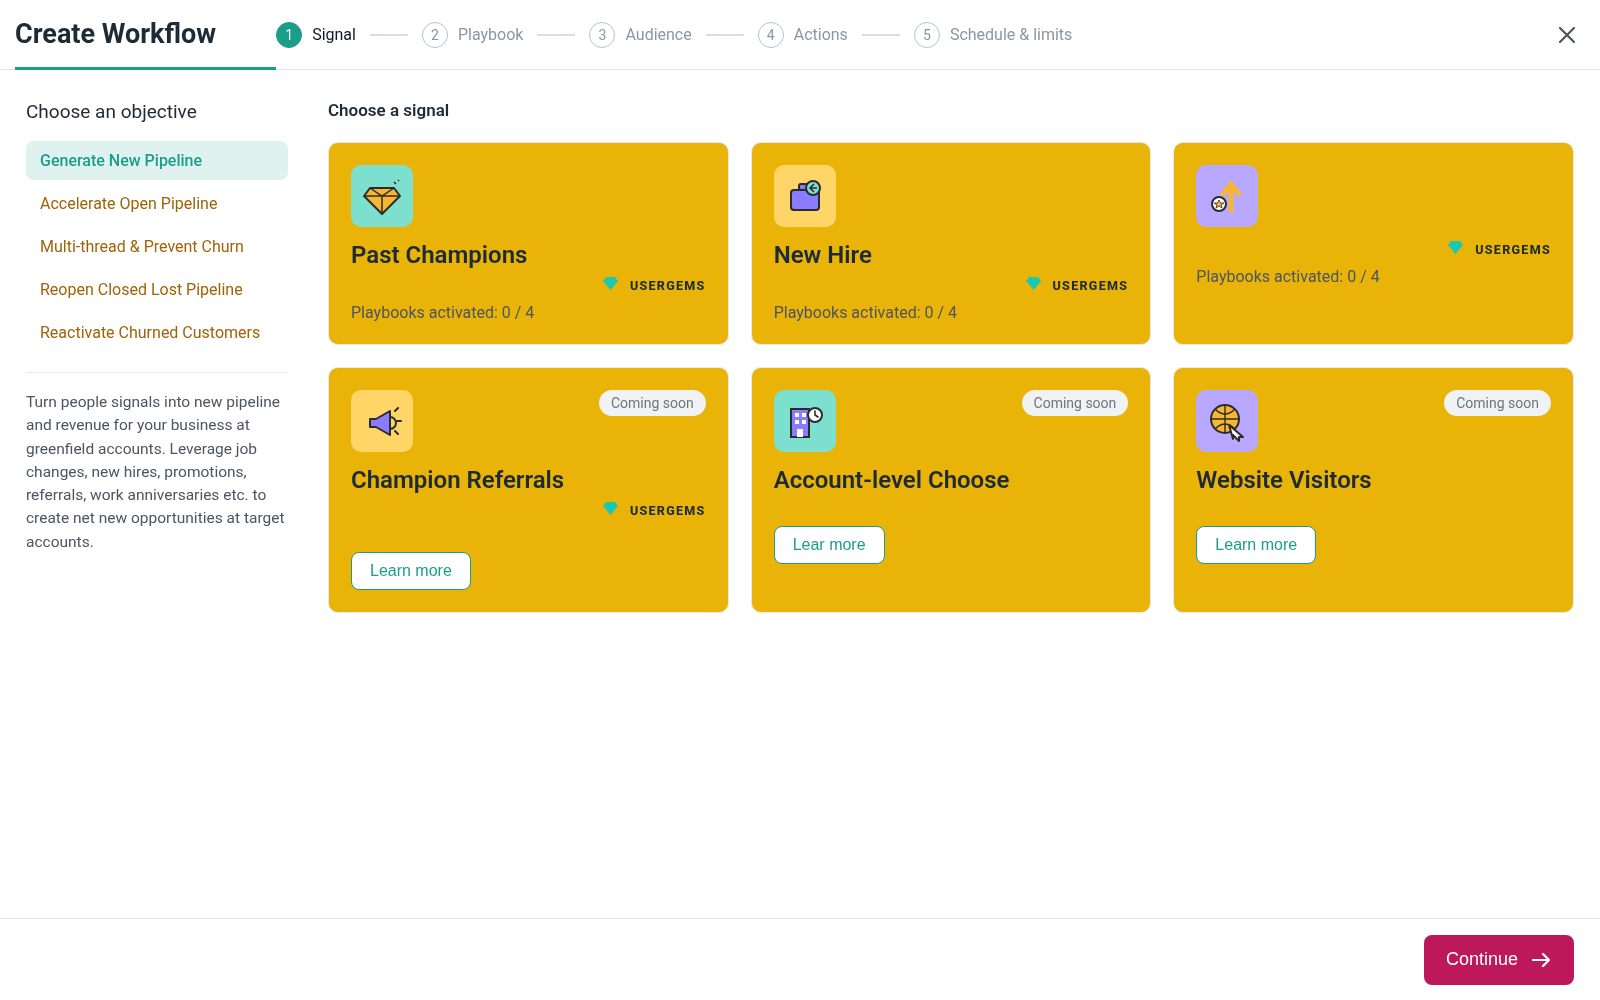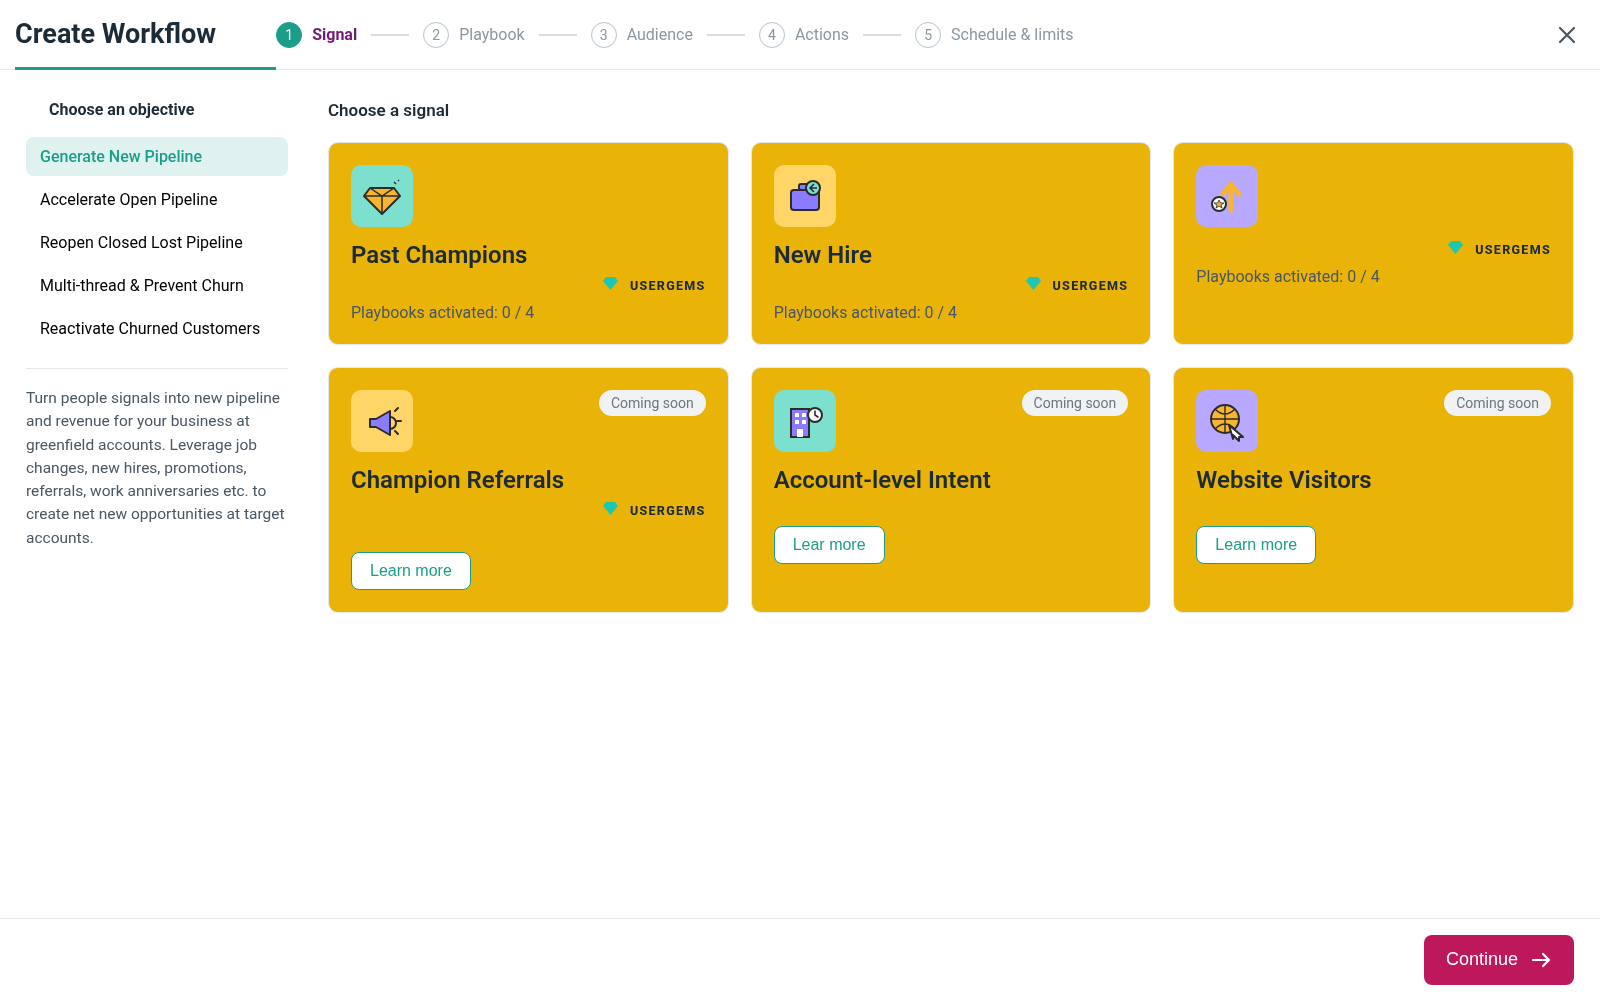--- a/index.html
+++ b/index.html
@@ -60,22 +60,22 @@
   .step.active .circle {
     background: #1a9e8a;
     border-color: #1a9e8a;
     color: #fff;
   }
   .step .label {
     font-size: 16px;
     color: #8a97a3;
   }
   .step.active .label {
-    color: #701a75;
-    font-weight: 700;
+    color: #0f172a;
+    font-weight: 400;
   }
   .step-sep {
     width: 38px;
     height: 2px;
     background: #d7dde2;
   }
   .close-btn {
     width: 36px; height: 36px;
     display: flex; align-items: center; justify-content: center;
     cursor: pointer;
@@ -86,32 +86,31 @@
   .body {
     display: flex;
     padding: 30px 26px 0 26px;
     gap: 40px;
   }
   .sidebar {
     width: 262px;
     flex-shrink: 0;
   }
   .sidebar h3 {
-    font-size: 16px;
-    font-weight: 700;
+    font-size: 19px;
+    font-weight: 400;
     margin-bottom: 18px;
-    margin-left: 23px;
   }
   .obj-list { list-style: none; }
   .obj-item {
     padding: 10px 14px;
     font-size: 16px;
     border-radius: 8px;
     cursor: pointer;
-    color: #000000;
+    color: #a16207;
     margin-bottom: 4px;
   }
   .obj-item.active {
     background: #dff2ef;
     color: #1a9e8a;
     font-weight: 500;
   }
   .divider {
     height: 1px;
     background: #e5e8eb;
@@ -262,22 +261,22 @@
       </svg>
   </div>
 </div>
 
 <div class="body">
   <aside class="sidebar">
     <h3>Choose an objective</h3>
     <ul class="obj-list" id="obj-list">
         <li class="obj-item active">Generate New Pipeline</li>
         <li class="obj-item">Accelerate Open Pipeline</li>
+        <li class="obj-item">Multi-thread &amp; Prevent Churn</li>
         <li class="obj-item">Reopen Closed Lost Pipeline</li>
-        <li class="obj-item">Multi-thread &amp; Prevent Churn</li>
         <li class="obj-item">Reactivate Churned Customers</li>
       </ul>
     <div class="divider"></div>
     <p class="desc">Turn people signals into new pipeline and revenue for your business at greenfield accounts. Leverage job changes, new hires, promotions, referrals, work anniversaries etc. to create net new opportunities at target accounts.</p>
   </aside>
 
   <section class="main">
     <h3>Choose a signal</h3>
     <div class="cards" id="cards">
         <div class="card">
@@ -347,21 +346,21 @@
             <svg width="44" height="44" viewBox="0 0 44 44">
               <rect x="8" y="10" width="18" height="28" fill="#8b7cff" stroke="#2b2b2b" stroke-width="2"></rect>
               <rect x="12" y="14" width="4" height="4" fill="#fff"></rect>
               <rect x="19" y="14" width="4" height="4" fill="#fff"></rect>
               <rect x="12" y="21" width="4" height="4" fill="#fff"></rect>
               <rect x="19" y="21" width="4" height="4" fill="#fff"></rect>
               <rect x="14" y="30" width="6" height="8" fill="#fff"></rect>
               <circle cx="32" cy="16" r="7" fill="#fff" stroke="#2b2b2b" stroke-width="2"></circle>
               <path d="M32 12 L32 16 L35 18" stroke="#2b2b2b" stroke-width="1.6" fill="none" stroke-linecap="round"></path>
             </svg>
-          </div><div class="card-title">Account-level Intent</div><button class="learn-btn">Lear more</button></div>
+          </div><div class="card-title">Account-level Choose</div><button class="learn-btn">Lear more</button></div>
         <div class="card"><div class="pill">Coming soon</div><div class="icon-box" style="background: rgb(184, 168, 255);">
             <svg width="44" height="44" viewBox="0 0 44 44">
               <circle cx="20" cy="20" r="14" fill="#f7b531" stroke="#2b2b2b" stroke-width="2"></circle>
               <path d="M6 20 H34 M20 6 V34 M10 10 Q20 20 30 10 M10 30 Q20 20 30 30" stroke="#2b2b2b" stroke-width="1.4" fill="none"></path>
               <path d="M24 26 L38 38 L34 38 L34 42 L28 36 L28 40 L24 26 Z" fill="#fff" stroke="#2b2b2b" stroke-width="2" stroke-linejoin="round"></path>
             </svg>
           </div><div class="card-title">Website Visitors</div><button class="learn-btn">Learn more</button></div>
       </div>
   </section>
 </div>

